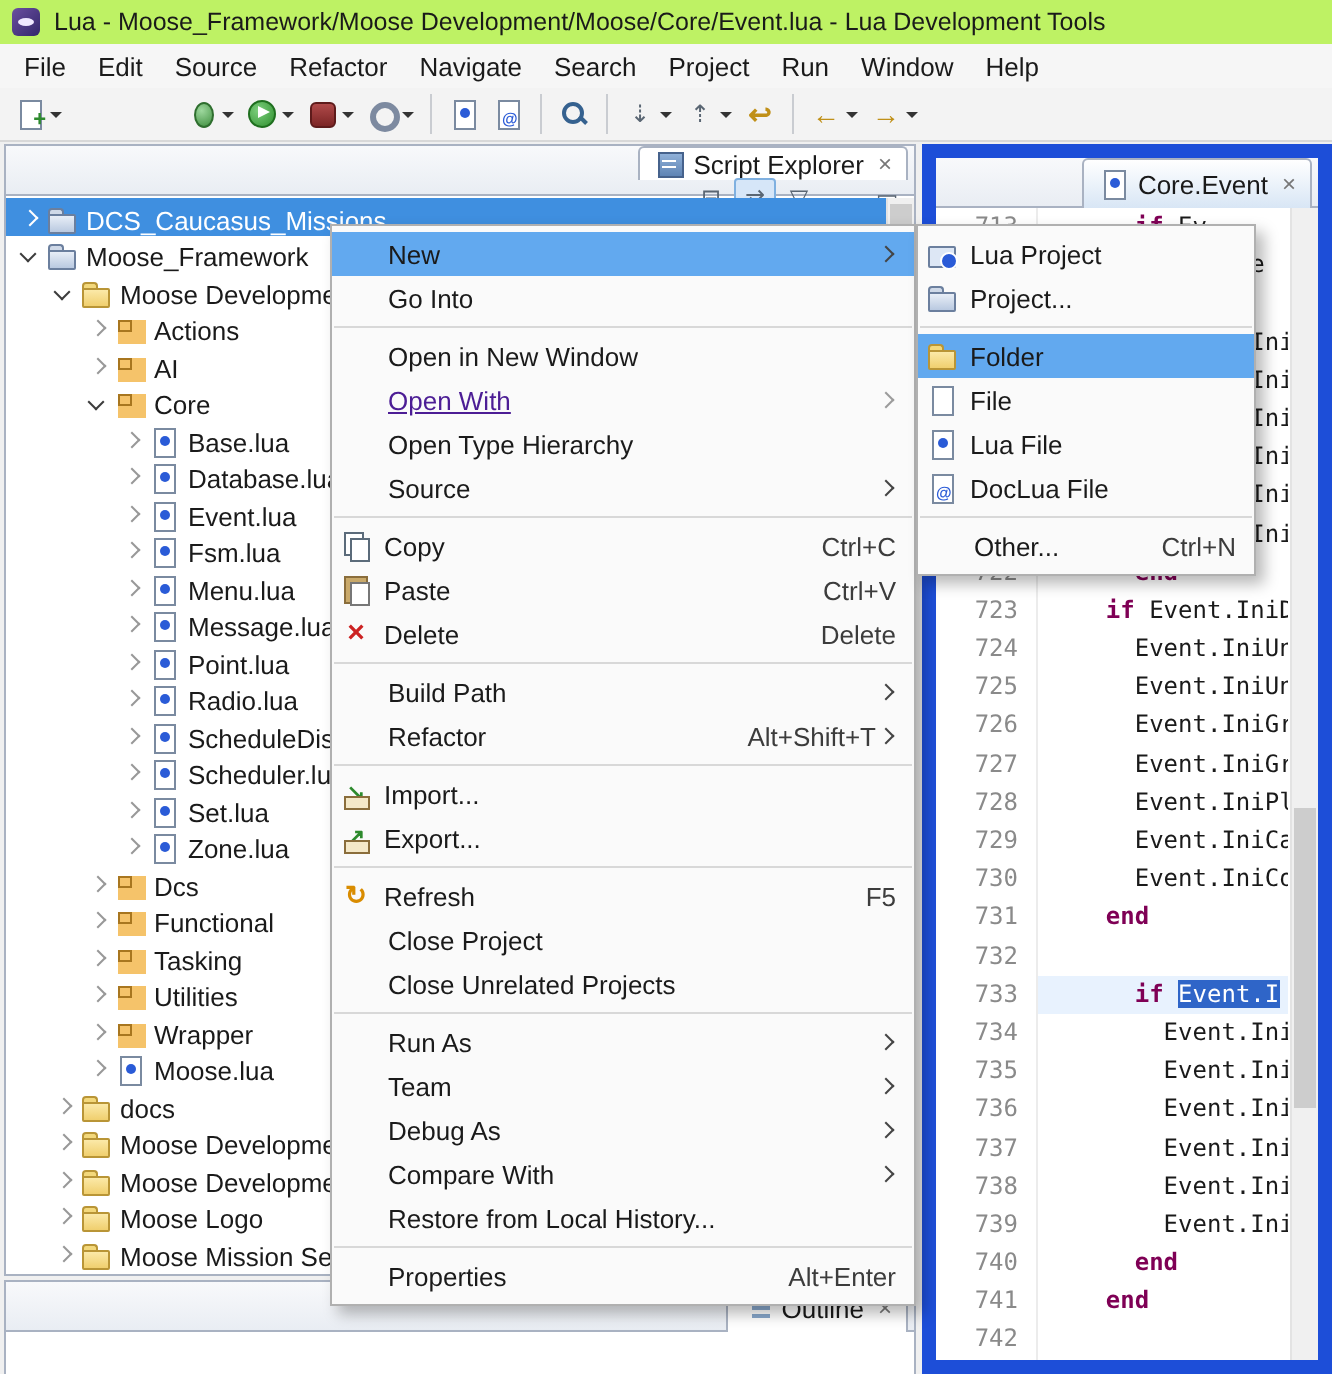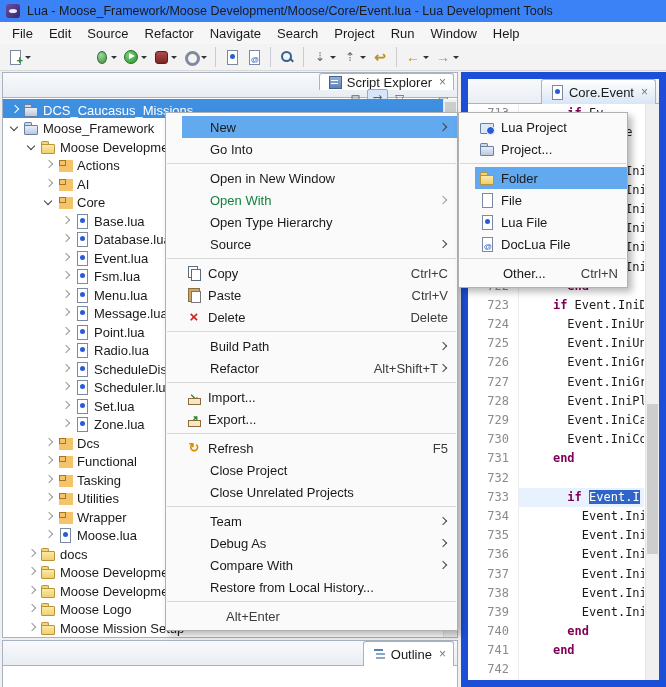--- a/index.html
+++ b/index.html
@@ -1,20 +1,20 @@
 <!DOCTYPE html>
 <html><head>
 <meta charset="utf-8">
 <style>
   html,body{margin:0;padding:0;}
   body{width:666px;height:687px;overflow:hidden;font-family:"Liberation Sans",sans-serif;-webkit-font-smoothing:antialiased;}
   .window{position:relative;width:666px;height:687px;background:#f0f0f0;overflow:hidden;font-size:13px;color:#1a1a1a;}
 
   
-  .titlebar{position:absolute;left:0;top:0;width:100%;height:22px;background:#3b82f6;display:flex;align-items:center;gap:6px;padding-left:5px;box-sizing:border-box;font-size:12.5px;}
+  .titlebar{position:absolute;left:0;top:0;width:100%;height:22px;background:#bef264;display:flex;align-items:center;gap:6px;padding-left:5px;box-sizing:border-box;font-size:12.5px;}
   .menubar{position:absolute;left:0;top:22px;width:100%;height:22px;background:#f6f6f6;display:flex;align-items:center;padding-left:4px;box-sizing:border-box;}
   .mbar-item{padding:3px 8px;}
   .toolbar{position:absolute;left:0;top:44px;width:100%;height:27px;background:#f3f3f3;border-bottom:1px solid #d8d8d8;display:flex;align-items:center;padding:0 4px;box-sizing:border-box;}
   .tb-btn{display:flex;align-items:center;padding:2px 3px;border-radius:3px;}
   .tb-sep{width:1px;height:20px;background:#c9ccd1;margin:0 5px;}
   .tb-gap{width:56px;}
   .caret{width:0;height:0;border-left:3px solid transparent;border-right:3px solid transparent;border-top:3px solid #333;margin-left:2px;}
 
   
   .main{position:absolute;left:0;top:71px;right:0;bottom:0;}
@@ -53,23 +53,23 @@
   .cline.current{background:#e8f2fe;}
   .lnum{flex:0 0 51px;box-sizing:border-box;text-align:right;padding-right:9px;color:#8a8a8a;background:#fff;border-right:1px solid #ececec;}
   .ctext{flex:1;white-space:pre;padding-left:5px;}
   .kw{color:#7f0055;font-weight:bold;}
   .selTok{background:#2f65c8;color:#fff;}
 
   
   .menu{position:absolute;background:#fafafa;border:1px solid #b0b0b0;box-shadow:4px 4px 7px rgba(0,0,0,.28);padding:3px 0;z-index:20;}
   .ctx{left:165px;top:112px;width:293px;box-sizing:border-box;}
   .sub{left:458px;top:112px;width:170px;z-index:21;box-sizing:border-box;}
-  .mitem{position:relative;height:22px;display:flex;align-items:center;padding:0 9px 0 4px;margin-left:16px;}
+  .mitem{position:relative;height:22px;display:flex;align-items:center;padding:0 9px 0 4px;}
   .mitem.hl{background:#62a9ef;}
-  .mitem.dis{color:#15803d;}
+  .mitem.dis{color:#4c1d95;text-decoration:underline;}
   .mgut{width:18px;flex:0 0 18px;margin-right:6px;text-align:center;font-size:12px;line-height:16px;}
   .mlabel{flex:1;white-space:nowrap;}
   .msc{margin-left:16px;color:#3c3c3c;white-space:nowrap;}
   .marrow{width:10px;flex:0 0 10px;position:relative;height:16px;}
   .marrow::before{content:"";position:absolute;left:2px;top:5px;width:5px;height:5px;border-right:1.4px solid #444;border-top:1.4px solid #444;transform:rotate(45deg);}
   .mitem.dis .marrow::before{border-color:#9b9b9b;}
   .msep{height:1px;background:#d8d8d8;margin:3px 1px;}
 
   
   .ic{position:relative;display:inline-block;width:16px;height:16px;flex:0 0 16px;line-height:16px;text-align:center;vertical-align:middle;}
@@ -493,40 +493,46 @@
         <span class="mgut"></span>
         <span class="mlabel">Close Project</span>
       </div>
       <div class="mitem">
         <span class="mgut"></span>
         <span class="mlabel">Close Unrelated Projects</span>
       </div>
       <div class="msep"></div>
       <div class="mitem">
         <span class="mgut"></span>
+        <span class="mlabel">Run As</span>
+        <span class="marrow"></span>
+      </div>
+      <div class="mitem">
+        <span class="mgut"></span>
         <span class="mlabel">Team</span>
         <span class="marrow"></span>
       </div>
       <div class="mitem">
         <span class="mgut"></span>
         <span class="mlabel">Debug As</span>
         <span class="marrow"></span>
       </div>
       <div class="mitem">
         <span class="mgut"></span>
         <span class="mlabel">Compare With</span>
         <span class="marrow"></span>
       </div>
       <div class="mitem">
         <span class="mgut"></span>
         <span class="mlabel">Restore from Local History...</span>
       </div>
       <div class="msep"></div>
       <div class="mitem">
         <span class="mgut"></span>
+        <span class="mlabel">Properties</span>
         <span class="msc">Alt+Enter</span>
       </div>
     </div>
   <div class="menu sub" id="sub">
       <div class="mitem">
         <span class="mgut ic i-lua-project-icon"></span>
         <span class="mlabel">Lua Project</span>
       </div>
       <div class="mitem">
         <span class="mgut ic i-project-icon"></span>

